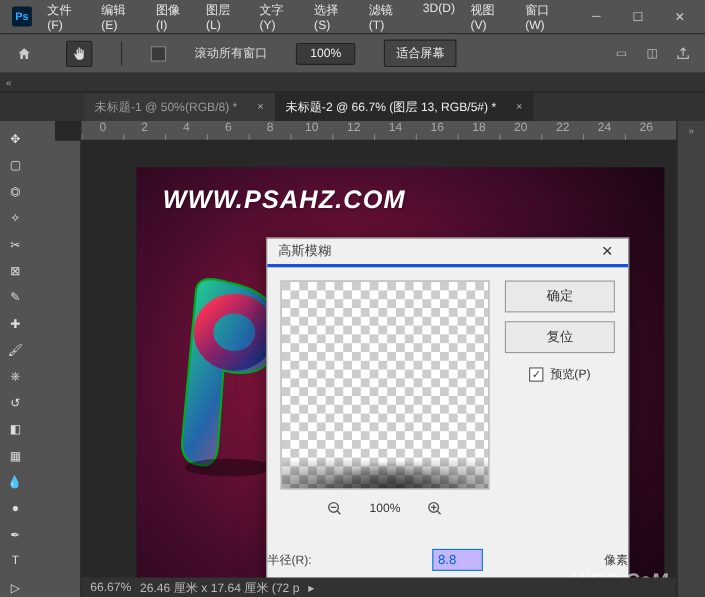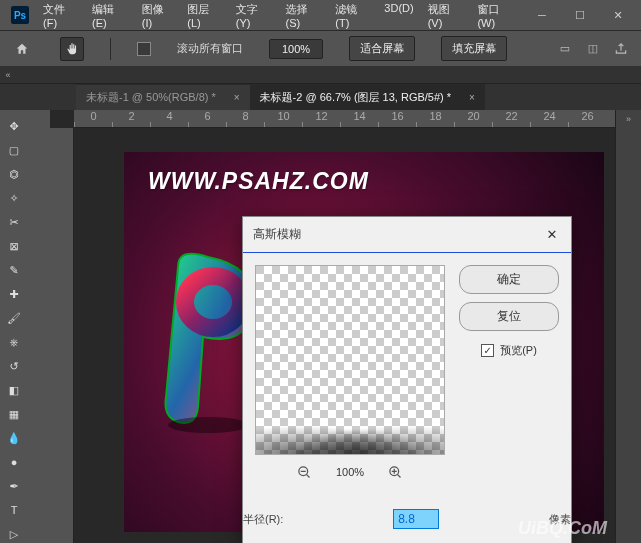--- a/index.html
+++ b/index.html
@@ -32,34 +32,34 @@
 .rulerH{position:absolute;top:0;left:24px;right:0;height:18px;background:#535353;border-bottom:1px solid #222;display:flex;color:#aaa;font-size:9px;overflow:hidden}
 .rulerH span{display:inline-block;width:38px;text-align:center;border-left:1px solid #888;height:6px;margin-top:12px;position:relative}
 .rulerH span::before{content:attr(data-v);position:absolute;top:-12px;left:0;width:100%;text-align:center}
 .rulerV{position:absolute;top:18px;left:0;width:24px;bottom:0;background:#535353;border-right:1px solid #222}
 .canvas{position:absolute;top:18px;left:24px;right:0;bottom:0;background:#282828;overflow:hidden}
 .doc{position:absolute;top:24px;left:50px;width:480px;height:380px;background:radial-gradient(circle at 40% 50%,#a01842 0%,#4a0c2e 55%,#1a0515 100%);overflow:hidden}
 .url{position:absolute;top:16px;left:24px;color:#fff;font-size:23px;font-weight:900;font-style:italic;letter-spacing:1px;text-shadow:1px 1px 2px rgba(0,0,0,.3)}
 .psart{position:absolute;top:95px;left:24px;width:180px;height:200px}
 .psart svg{width:100%;height:100%}
 .dialog{position:absolute;top:88px;left:168px;width:330px;background:#f0f0f0;border:1px solid #888;box-shadow:0 4px 20px rgba(0,0,0,.5);color:#333}
-.dlg-title{height:36px;display:flex;align-items:center;padding:0 10px;border-bottom:1px solid #1d4ed8}
+.dlg-title{height:26px;display:flex;align-items:center;padding:0 10px;border-bottom:3px solid #1d4ed8}
 .dlg-title .t{flex:1;font-size:12px;color:#444}
 .dlg-x{width:18px;height:18px;display:flex;align-items:center;justify-content:center;font-size:13px}
 .dlg-body{display:flex;padding:12px}
 .preview{width:190px;height:190px;border:1px solid #aaa;background:repeating-conic-gradient(#fff 0 25%,#ccc 0 50%) 0 0/16px 16px;position:relative;overflow:hidden}
 .pshadow{position:absolute;bottom:0;left:0;right:0;height:40px;background:radial-gradient(ellipse at 25% 100%,rgba(0,0,0,.6) 0%,transparent 50%),radial-gradient(ellipse at 55% 100%,rgba(0,0,0,.55) 0%,transparent 45%),radial-gradient(ellipse at 80% 100%,rgba(0,0,0,.5) 0%,transparent 50%)}
 .dlg-side{flex:1;padding-left:14px;display:flex;flex-direction:column;gap:8px}
-.rbtn{border:1px solid #999;background:#e9e9e9;padding:5px 0;border-radius:12px;text-align:center;font-size:12px;color:#333}
+.rbtn{border:1px solid #999;background:#e9e9e9;padding:5px 0;border-radius:0;text-align:center;font-size:12px;color:#333}
 .chkrow{display:flex;align-items:center;gap:6px;margin-top:4px;font-size:12px;color:#333;justify-content:center}
 .chkbox{width:13px;height:13px;border:1px solid #555;background:#fff;display:flex;align-items:center;justify-content:center;color:#333;font-size:10px}
 .zoomrow{display:flex;align-items:center;justify-content:center;gap:22px;padding:8px 0}
 .zm{width:18px;height:18px;display:flex;align-items:center;justify-content:center;color:#555}
 .radrow{display:flex;align-items:center;justify-content:space-between;gap:8px;padding:8px 0 14px;font-size:12px;color:#444}
-.num{width:46px;padding:2px 4px;border:1px solid #0078d7;background:#7dd3fc;color:#0066cc;font-size:12px}
+.num{width:46px;padding:2px 4px;border:1px solid #0078d7;background:#c4b5fd;color:#0066cc;font-size:12px}
 .status{position:absolute;bottom:0;left:0;right:0;height:18px;background:#323232;color:#bbb;font-size:10px;display:flex;align-items:center;padding-left:8px;gap:8px}
 .watermark{position:absolute;right:8px;bottom:4px;font-size:18px;color:rgba(255,255,255,.6);font-weight:bold;font-style:italic}
 .rside{width:26px;background:#424242;border-left:1px solid #222;display:flex;flex-direction:column;align-items:center;padding-top:4px}
 </style>
 </head>
 <body>
 
 <div class="titlebar">
   <div class="ps-logo">Ps</div>
   <div class="menu">
@@ -90,21 +90,20 @@
   <div class="ob-btn active">
       <svg width="14" height="14" viewBox="0 0 24 24" fill="#ddd">
         <path d="M13 2v9h1V4h2v7h1V6h2v10c0 3-2 5-5 5h-3c-2 0-3-1-4-3l-3-6 1-1 3 3V5h2v6h1V2h2z"></path>
       </svg>
     </div>
   <div style="width:1px;height:22px;background:#2a2a2a"></div>
   <span class="chk"></span>
   <span class="lbl">滚动所有窗口</span>
   <span class="pct">100%</span>
   <span class="btn2">适合屏幕</span>
-  <span class="btn2">填充屏幕</span>
   <div class="ob-right">
     <div class="ob-ico">▭</div>
     <div class="ob-ico">◫</div>
     <div class="ob-ico">
         <svg width="14" height="14" viewBox="0 0 24 24" fill="none" stroke="#bbb" stroke-width="2">
           <path d="M4 14v5h16v-5M12 3v12M8 7l4-4 4 4"></path>
         </svg>
       </div>
   </div>
 </div>
@@ -227,19 +226,24 @@
         </div>
         <div class="radrow">
           <span>半径(R):</span>
           <input class="num" value="8.8" style="">
           <span>像素</span>
         </div>
       </div>
 
       <div class="watermark">UiBQ.CoM</div>
 
+      <div class="status">
+        <span>66.67%</span>
+        <span>26.46 厘米 x 17.64 厘米 (72 p</span>
+        <span>▸</span>
+      </div>
     </div>
   </div>
 
   <div class="rside">
     <div class="coll" style="color:#aaa">»</div>
   </div>
 </div>
 
 </body></html>

